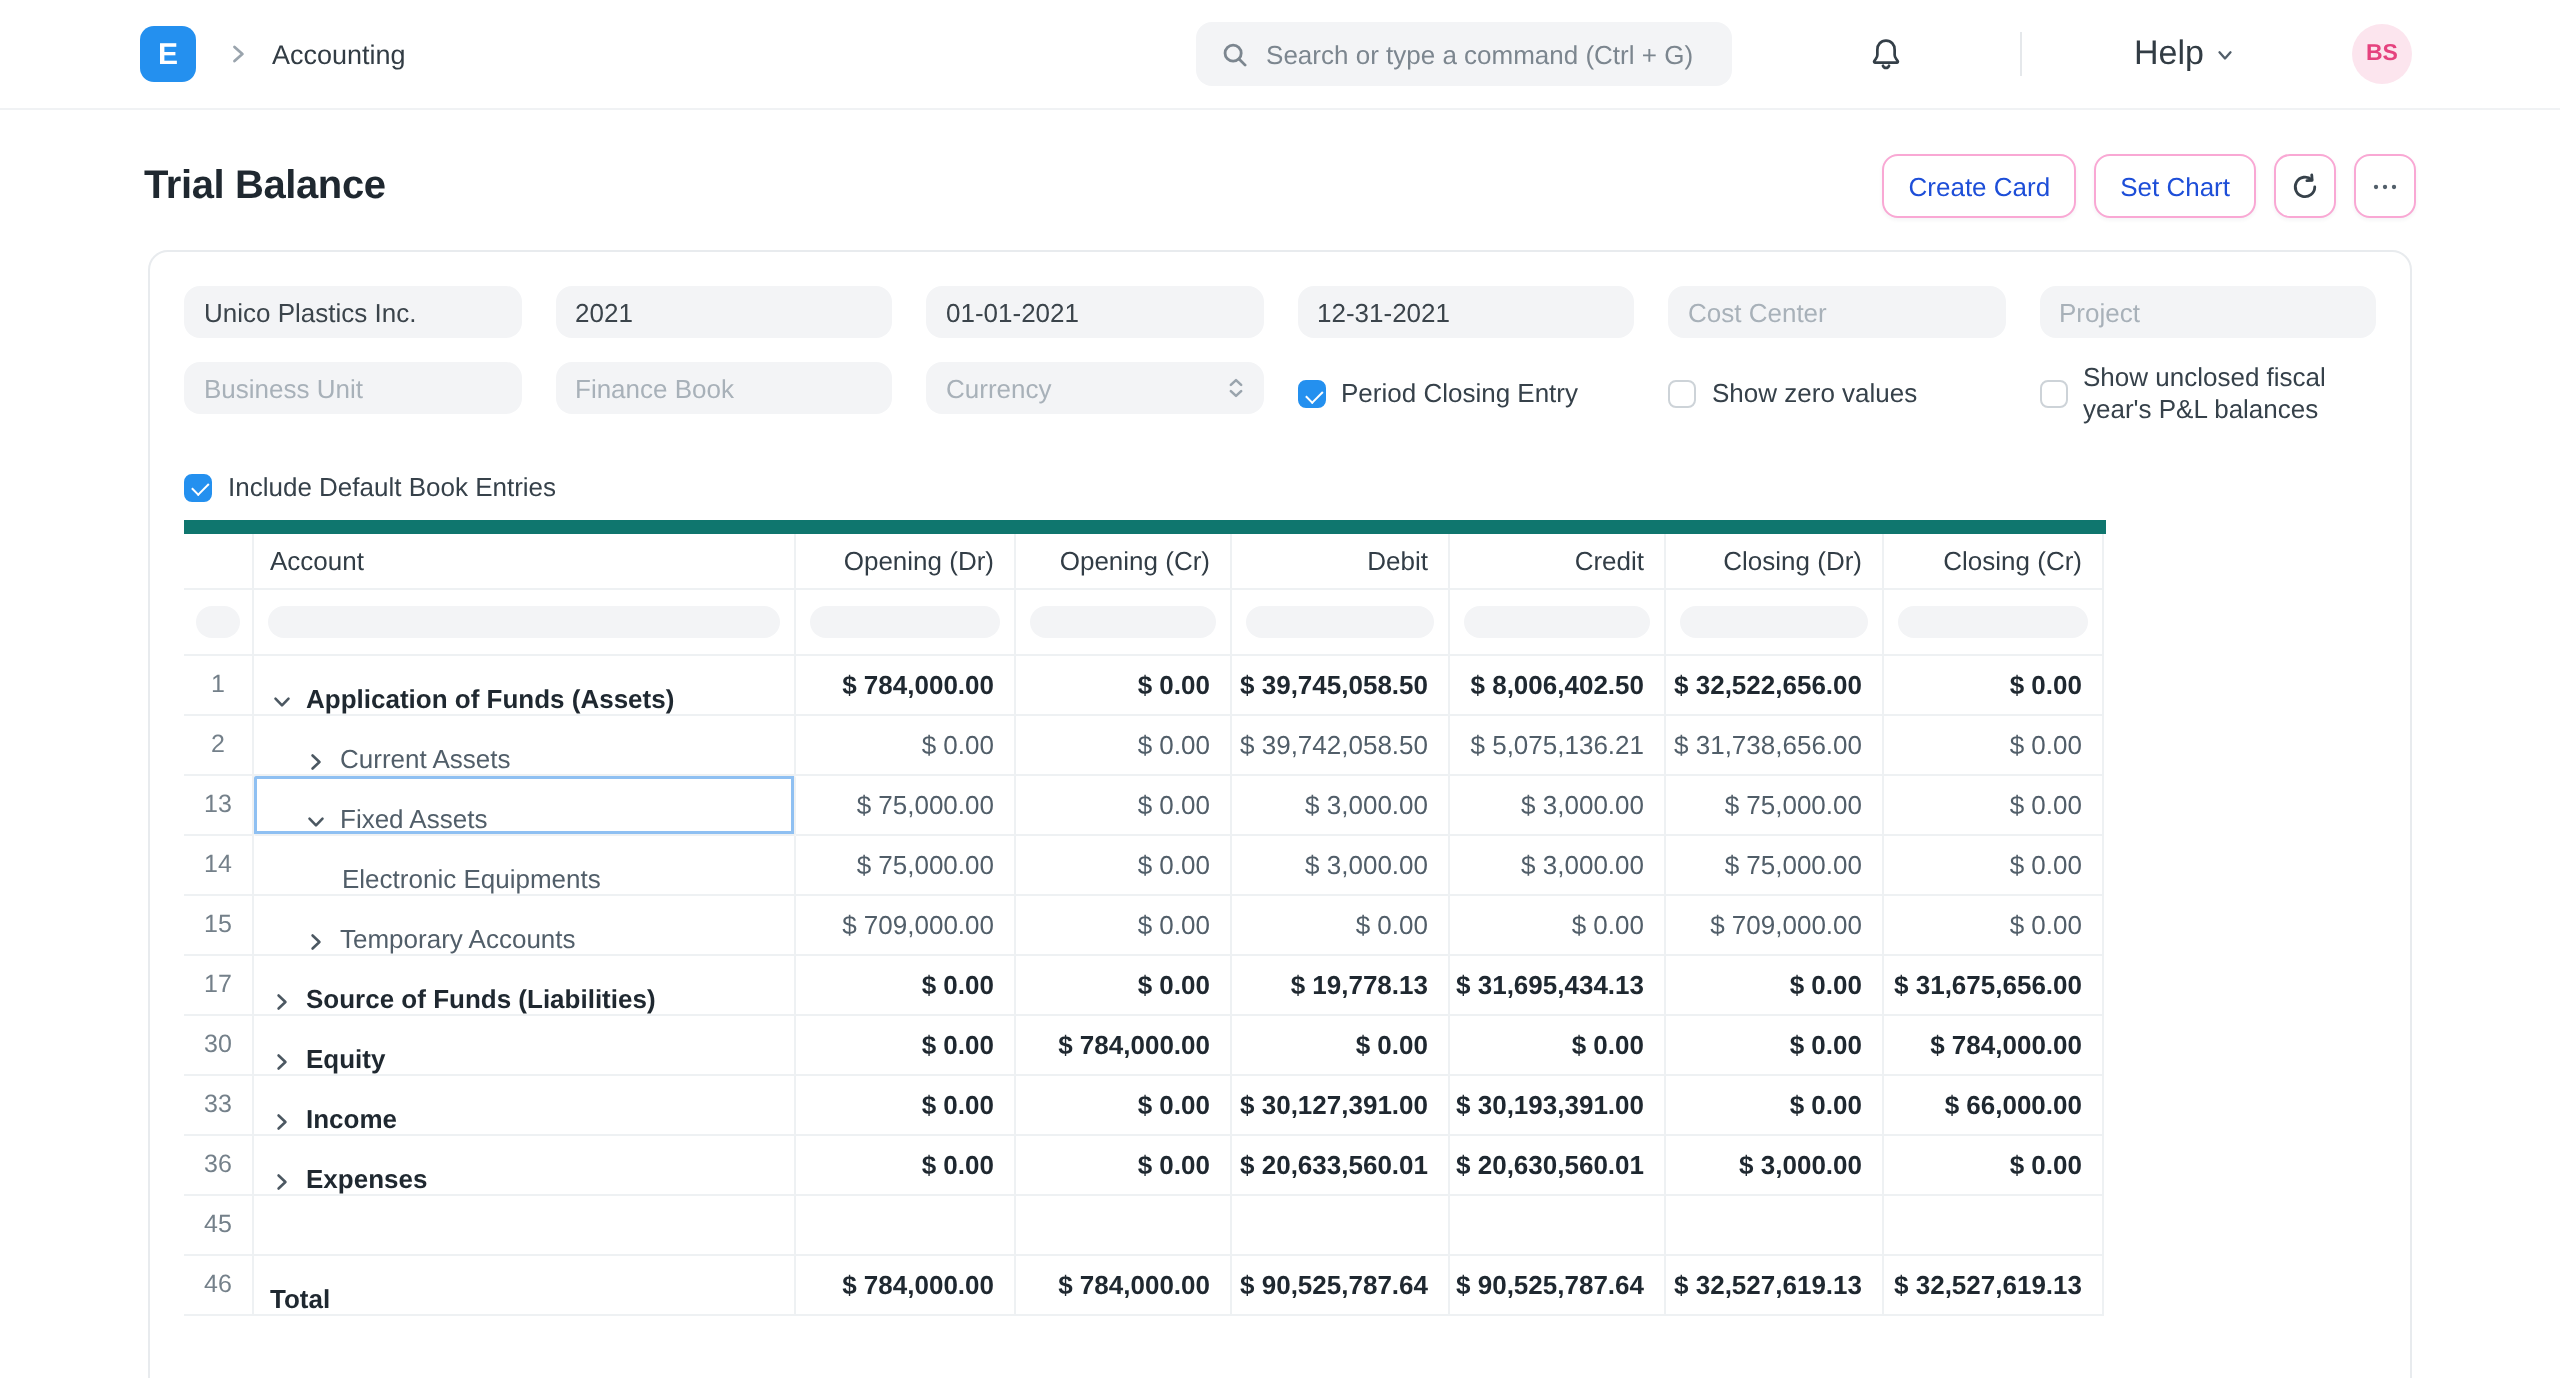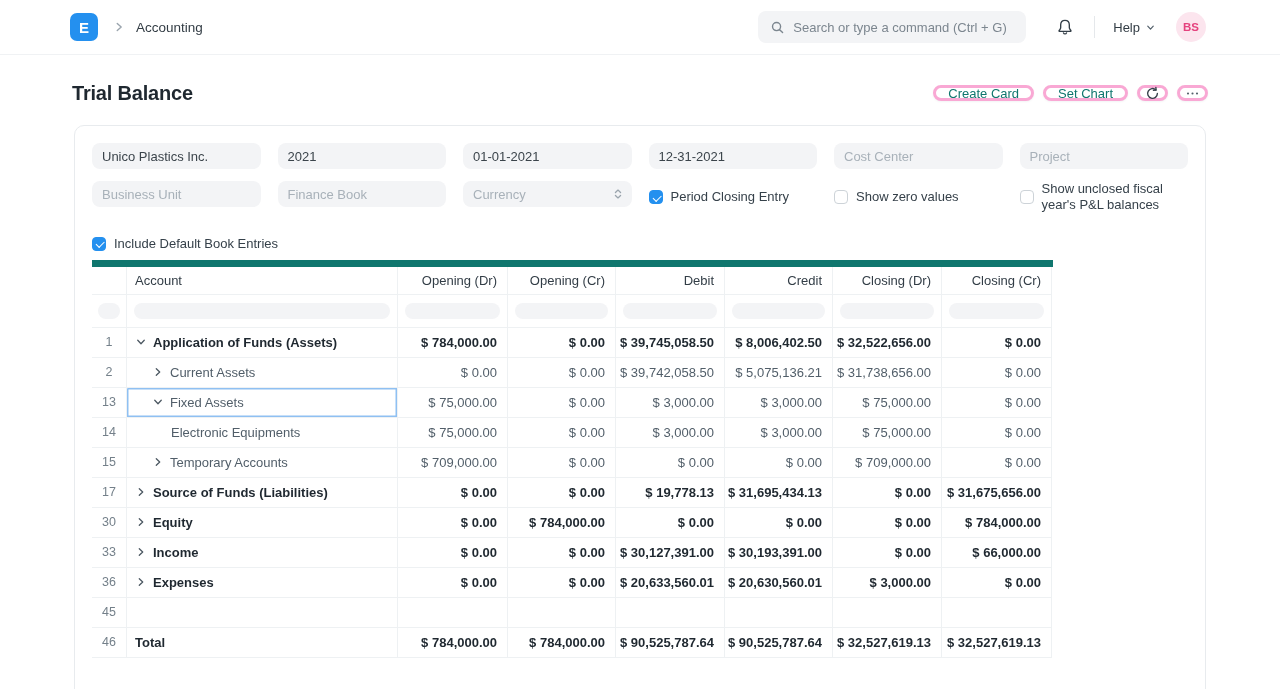--- a/index.html
+++ b/index.html
@@ -6,37 +6,37 @@
   html,body { width:1280px; height:689px; overflow:hidden; background:#fff;
     font-family:"Liberation Sans", sans-serif; color:#36414a; }
 
   
   .navbar { height:55px; display:flex; align-items:center; padding:0 74px 0 70px;
     border-bottom:1px solid #f0f2f4; background:#fff; }
   .logo { width:28px; height:28px; border-radius:7px; background:#2490ef; color:#fff;
     display:flex; align-items:center; justify-content:center; font-weight:700; font-size:15px; cursor:pointer; }
   .crumb-sep { margin:0 10px 0 14px; display:flex; align-items:center; }
   .crumb { font-size:13.5px; color:#323c44; cursor:pointer; }
-  .nav-right { margin-left:auto; display:flex; align-items:center; }
+  .nav-right { margin-left:auto; display:flex; align-items:center;gap:38px; }
   .search-pill { width:268px; height:32px; background:#f3f4f6; border-radius:8px;
     display:flex; align-items:center; padding:0 12px; gap:8px; cursor:text; }
   .search-pill span { font-size:13px; color:#7c868f; white-space:nowrap; }
   .bell { margin-left:30px; display:flex; align-items:center; cursor:pointer; }
   .nav-divider { width:1px; height:22px; background:#e5e8eb; margin:0 18px 0 20px; }
-  .help { display:flex; align-items:center; gap:5px; font-size:13px; color:#323c44; cursor:pointer;justify-content:space-between; }
+  .help { display:flex; align-items:center; gap:5px; font-size:17px; color:#323c44; cursor:pointer;justify-content:space-between; }
   .avatar { width:30px; height:30px; border-radius:50%; background:#fce5ee; color:#e5427e;
     font-size:11.5px; font-weight:600; display:flex; align-items:center; justify-content:center;
     margin-left:20px; cursor:pointer; }
 
   
   .page-head { height:70px; display:flex; align-items:center; padding:6px 72px 0 72px; }
   .page-title { font-size:20px; font-weight:700; color:#1f2830; letter-spacing:-.2px; }
   .head-actions { margin-left:auto; display:flex; align-items:center; gap:9px; }
-  .btn { height:16px; border-radius:8px; border:3px solid #f9a8d4; background:#fff;
-    font-size:13px; color:#0f766e; padding:0 12px; display:flex; align-items:center;
+  .btn { height:32px; border-radius:8px; border:1px solid #f9a8d4; background:#fff;
+    font-size:13px; color:#1d4ed8; padding:0 12px; display:flex; align-items:center;
     box-shadow:0 1px 2px rgba(25,39,52,.05); cursor:pointer; font-family:inherit; }
   .btn-icon { width:31px; padding:0; justify-content:center; }
 
   
   .card { margin:0 74px; border:1px solid #e8ebee; border-radius:10px; height:620px; background:#fff; }
   .filters { padding:17px 17px 0 17px; }
   .filter-grid { display:grid; grid-template-columns:repeat(6,1fr); column-gap:17px; row-gap:12px; }
   .f-input { height:26px; width:100%; background:#f3f4f6; border:none; border-radius:8px;
     font-family:inherit; font-size:13px; color:#3b444b; padding:0 10px; outline:none; }
   .f-input::placeholder { color:#a8b1b9; }
@@ -60,21 +60,21 @@
   .dt-head .dt-cell { height:28px; color:#323d46; font-weight:500; }
   .num { justify-content:flex-end; padding-right:10px; white-space:nowrap; }
   .acc-head { padding-left:8px; }
   .dt-filter .dt-cell { height:33px; }
   .pill { height:16px; background:#f3f4f6; border:none; border-radius:8px; outline:none; }
   .pill.idx { width:22px; margin-left:6px; }
   .pill.wide { width:calc(100% - 14px); margin:0 7px; }
   .dt-body .dt-cell { height:30px; color:#515e69; }
   .dt-body .bold .dt-cell { color:#1f2830; font-weight:700; }
   .idx-cell { justify-content:center; color:#74808a !important; font-weight:400 !important; font-size:12.5px; }
-  .acc-cell { gap:6px; cursor:pointer; }
+  .acc-cell { gap:6px; cursor:pointer;align-items:flex-end; }
   .acc-cell .chev { display:flex; align-items:center; flex:0 0 auto; cursor:pointer; }
   .acc-cell.sel { box-shadow:inset 0 0 0 1.5px #8fc0f2; border-radius:1px; }
   .acc-text { white-space:nowrap; overflow:hidden; text-overflow:ellipsis; }
   svg { display:block; }
 </style>
 </head>
 <body>
 
 <div class="navbar">
   <div class="logo">E</div>

